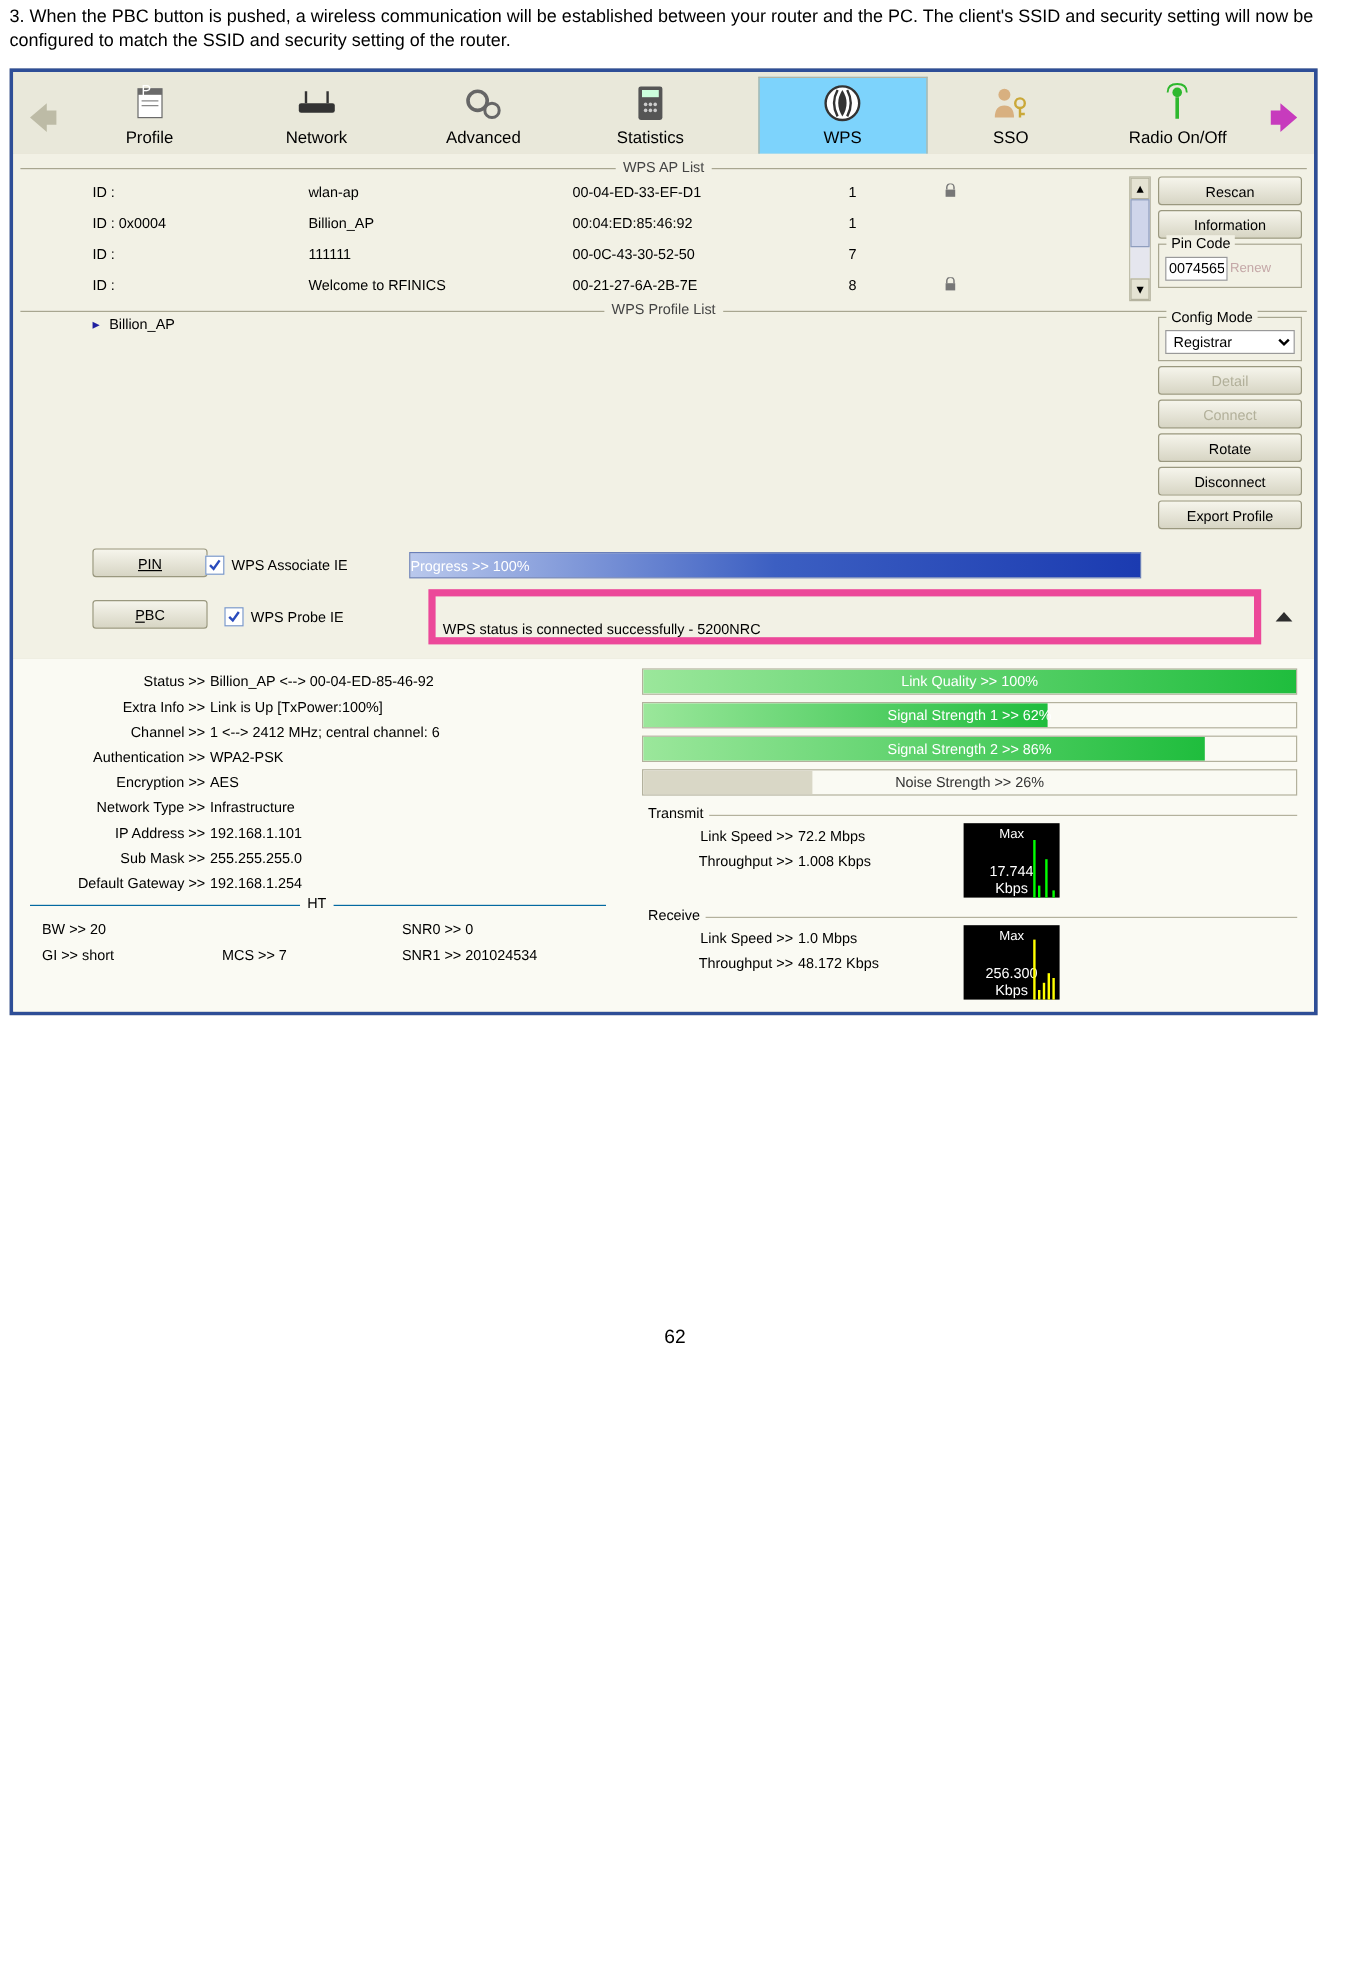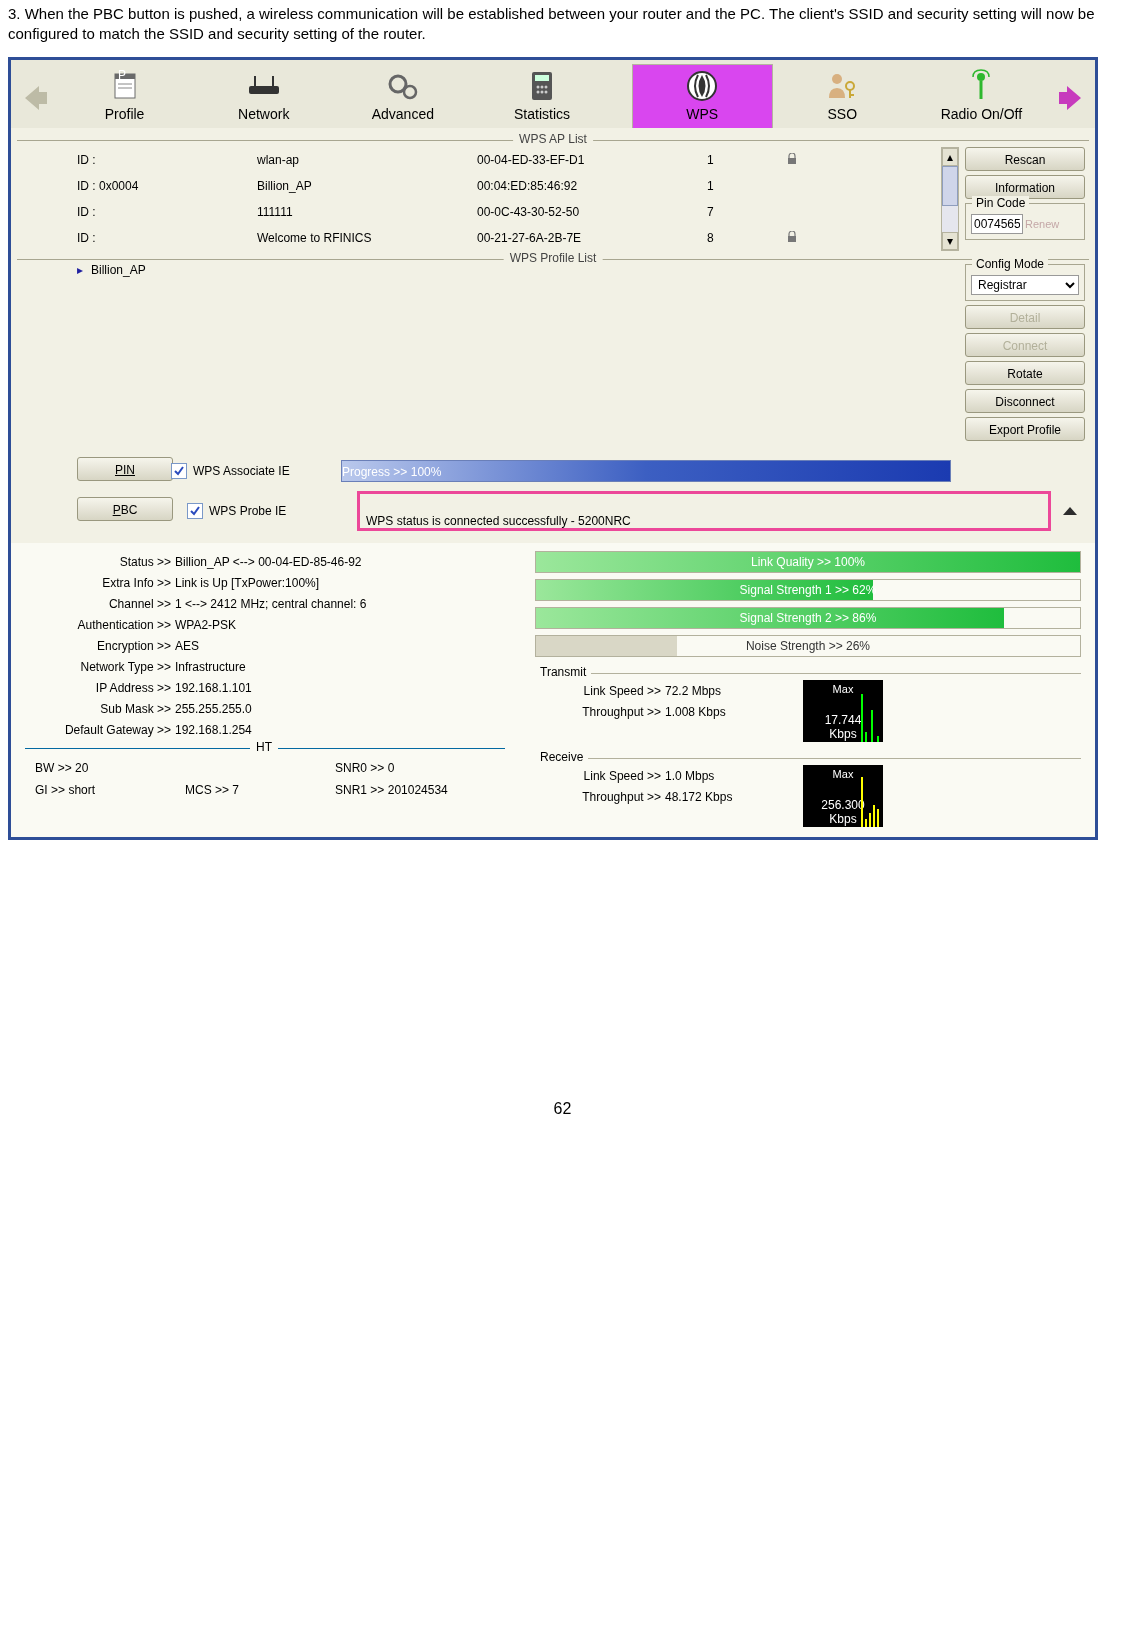--- a/index.html
+++ b/index.html
@@ -3,21 +3,21 @@
 <meta charset="utf-8">
 <style>
   *{box-sizing:border-box;font-family:Tahoma,Arial,sans-serif;font-size:12px;}
   body{margin:0;background:#fff;color:#000;}
   .paragraph{padding:4px 8px;font-family:Arial,sans-serif;font-size:15px;line-height:1.3;}
   .window{margin:10px 8px;border:3px solid #2e4e97;background:#d9d6c3;width:1090px;position:relative;}
   .toolbar{display:flex;align-items:flex-end;background:#e9e8da;padding:4px 4px 0;}
   .nav-arrow{width:32px;height:32px;margin:0 4px 14px;}
   .nav-arrow svg{width:32px;height:32px;}
   .tool{flex:1;text-align:center;padding:4px 2px 6px;cursor:pointer;}
-  .tool.active{background:#d946ef;border:1px solid #b5b39f;border-bottom:none;margin-left:20px;}
+  .tool.active{background:#7dd3fc;border:1px solid #b5b39f;border-bottom:none;margin-left:20px;}
   .tool .ticon{height:34px;display:flex;align-items:center;justify-content:center;}
   .tool .tlabel{margin-top:3px;font-size:14px;}
   .content{background:#f2f1e5;padding:6px 6px 6px 6px;}
   .grpbox{position:relative;margin:6px 0;}
   .grpbox .grplabel{position:absolute;top:-8px;left:50%;transform:translateX(-50%);background:#f2f1e5;padding:0 6px;font-size:12px;color:#444;}
   .grpbox .hr{border-top:1px solid #a8a690;margin-top:0;}
   .aplist{display:flex;padding:6px 4px 2px 60px;position:relative;}
   .aptable{flex:1;}
   .aprow{display:flex;align-items:center;height:26px;}
   .c1{width:180px;}
@@ -40,21 +40,21 @@
   .profilelist{display:flex;padding:0 4px 0 60px;}
   .plbody{flex:1;height:150px;background:#f2f1e5;border-right:0;}
   .plrow{display:flex;align-items:center;height:20px;}
   .plarrow{width:14px;color:#2020a0;}
   .lowerctl{display:flex;align-items:center;padding:6px 8px 6px 60px;}
   .widebtn{width:96px;margin-right:14px;}
   .chk{width:16px;height:16px;border:1px solid #7a98c8;display:inline-flex;align-items:center;justify-content:center;background:#fff;margin-right:6px;}
   .chk svg{width:12px;height:12px;}
   .chklabel{display:inline-flex;align-items:center;width:170px;text-align:center;}
   .progress{flex:1;background:linear-gradient(90deg,#b9c8ec 0%,#3c5fc2 50%,#1b3bb1 100%);color:#fff;text-align:left;height:22px;line-height:22px;border:1px solid #6a7fb8;}
-  .statusline{flex:1;border:3px solid #ec4899;background:#f2f1e5;height:22px;line-height:20px;padding:17px 6px;}
+  .statusline{flex:1;border:6px solid #ec4899;background:#f2f1e5;height:22px;line-height:20px;padding:17px 6px;}
   .bigexpand{width:22px;height:22px;color:#2d2d2d;margin-left:8px;}
   .infowrap{display:flex;background:#fafaf3;padding:8px 14px 10px;}
   .infoL{width:480px;}
   .infoR{flex:1;margin-left:30px;}
   .kv{display:flex;align-items:center;height:21px;}
   .kv .k{width:150px;text-align:right;padding-right:4px;}
   .kv .v{flex:1;}
   .htbox{border-top:1px solid #0369a1;margin-top:8px;padding-top:8px;position:relative;}
   .htbox .htl{position:absolute;top:-9px;left:225px;background:#fafaf3;padding:0 6px;}
   .htrow{display:flex;padding:4px 0 4px 10px;}

